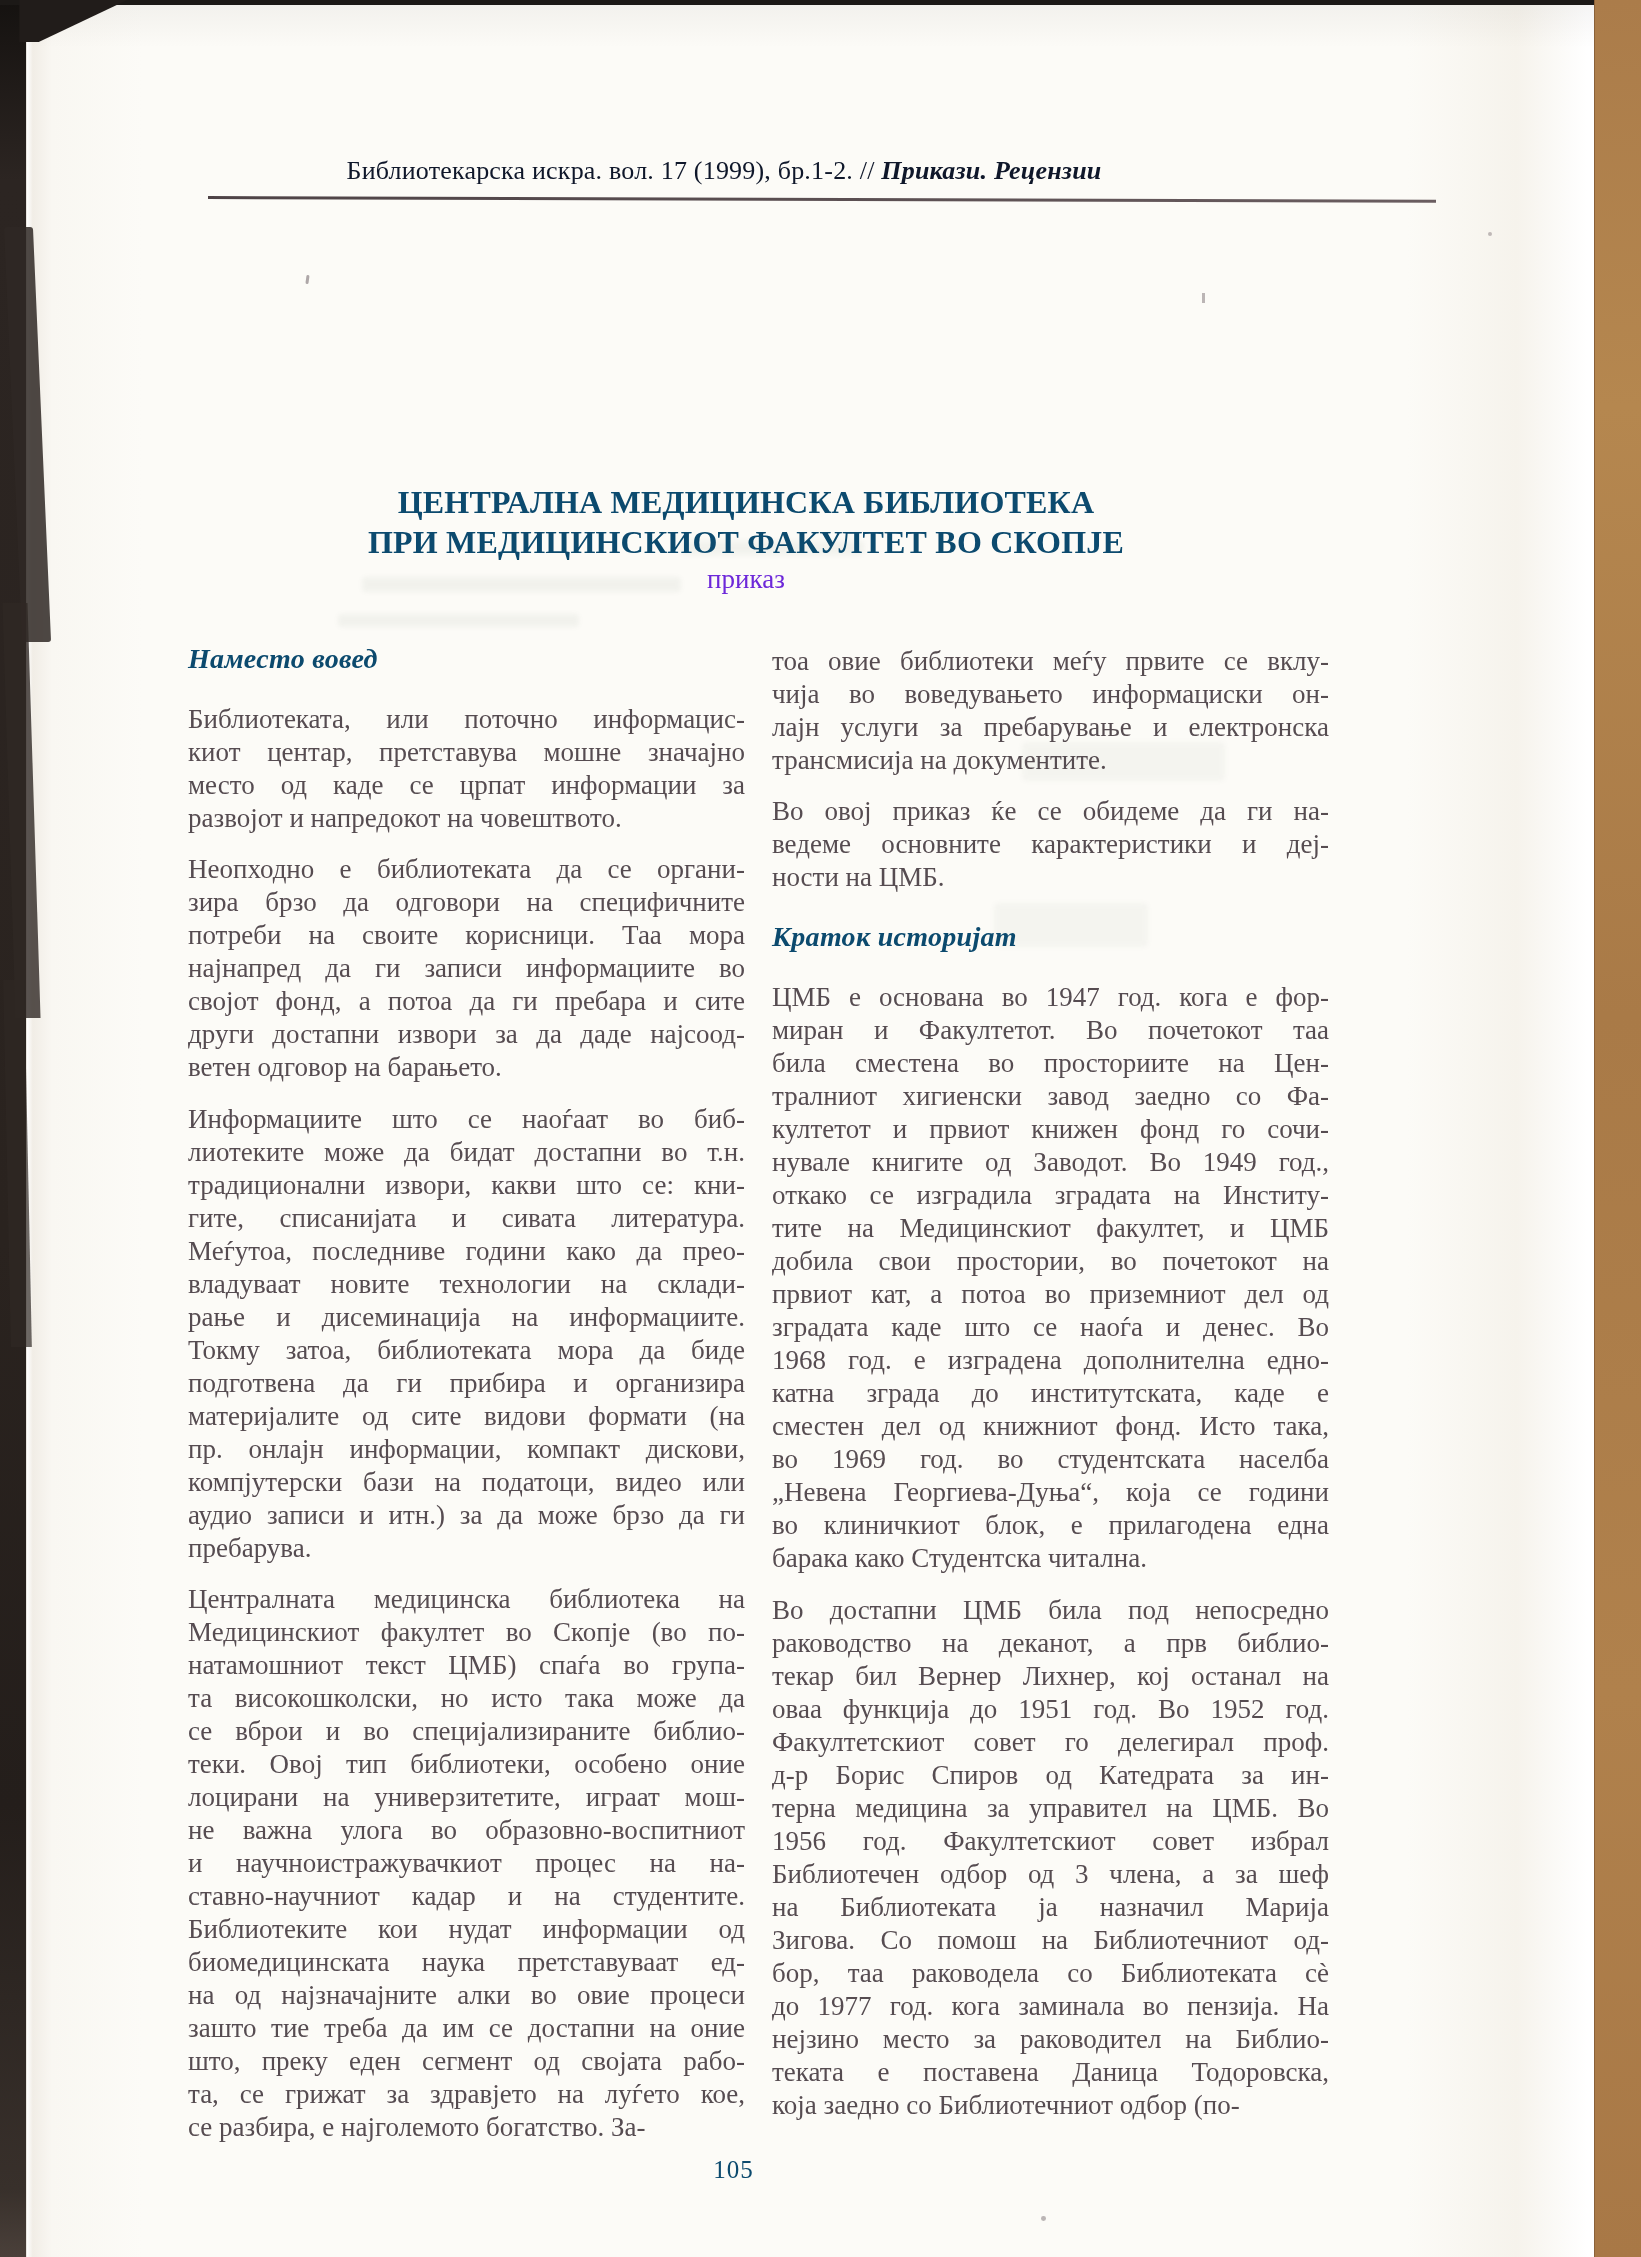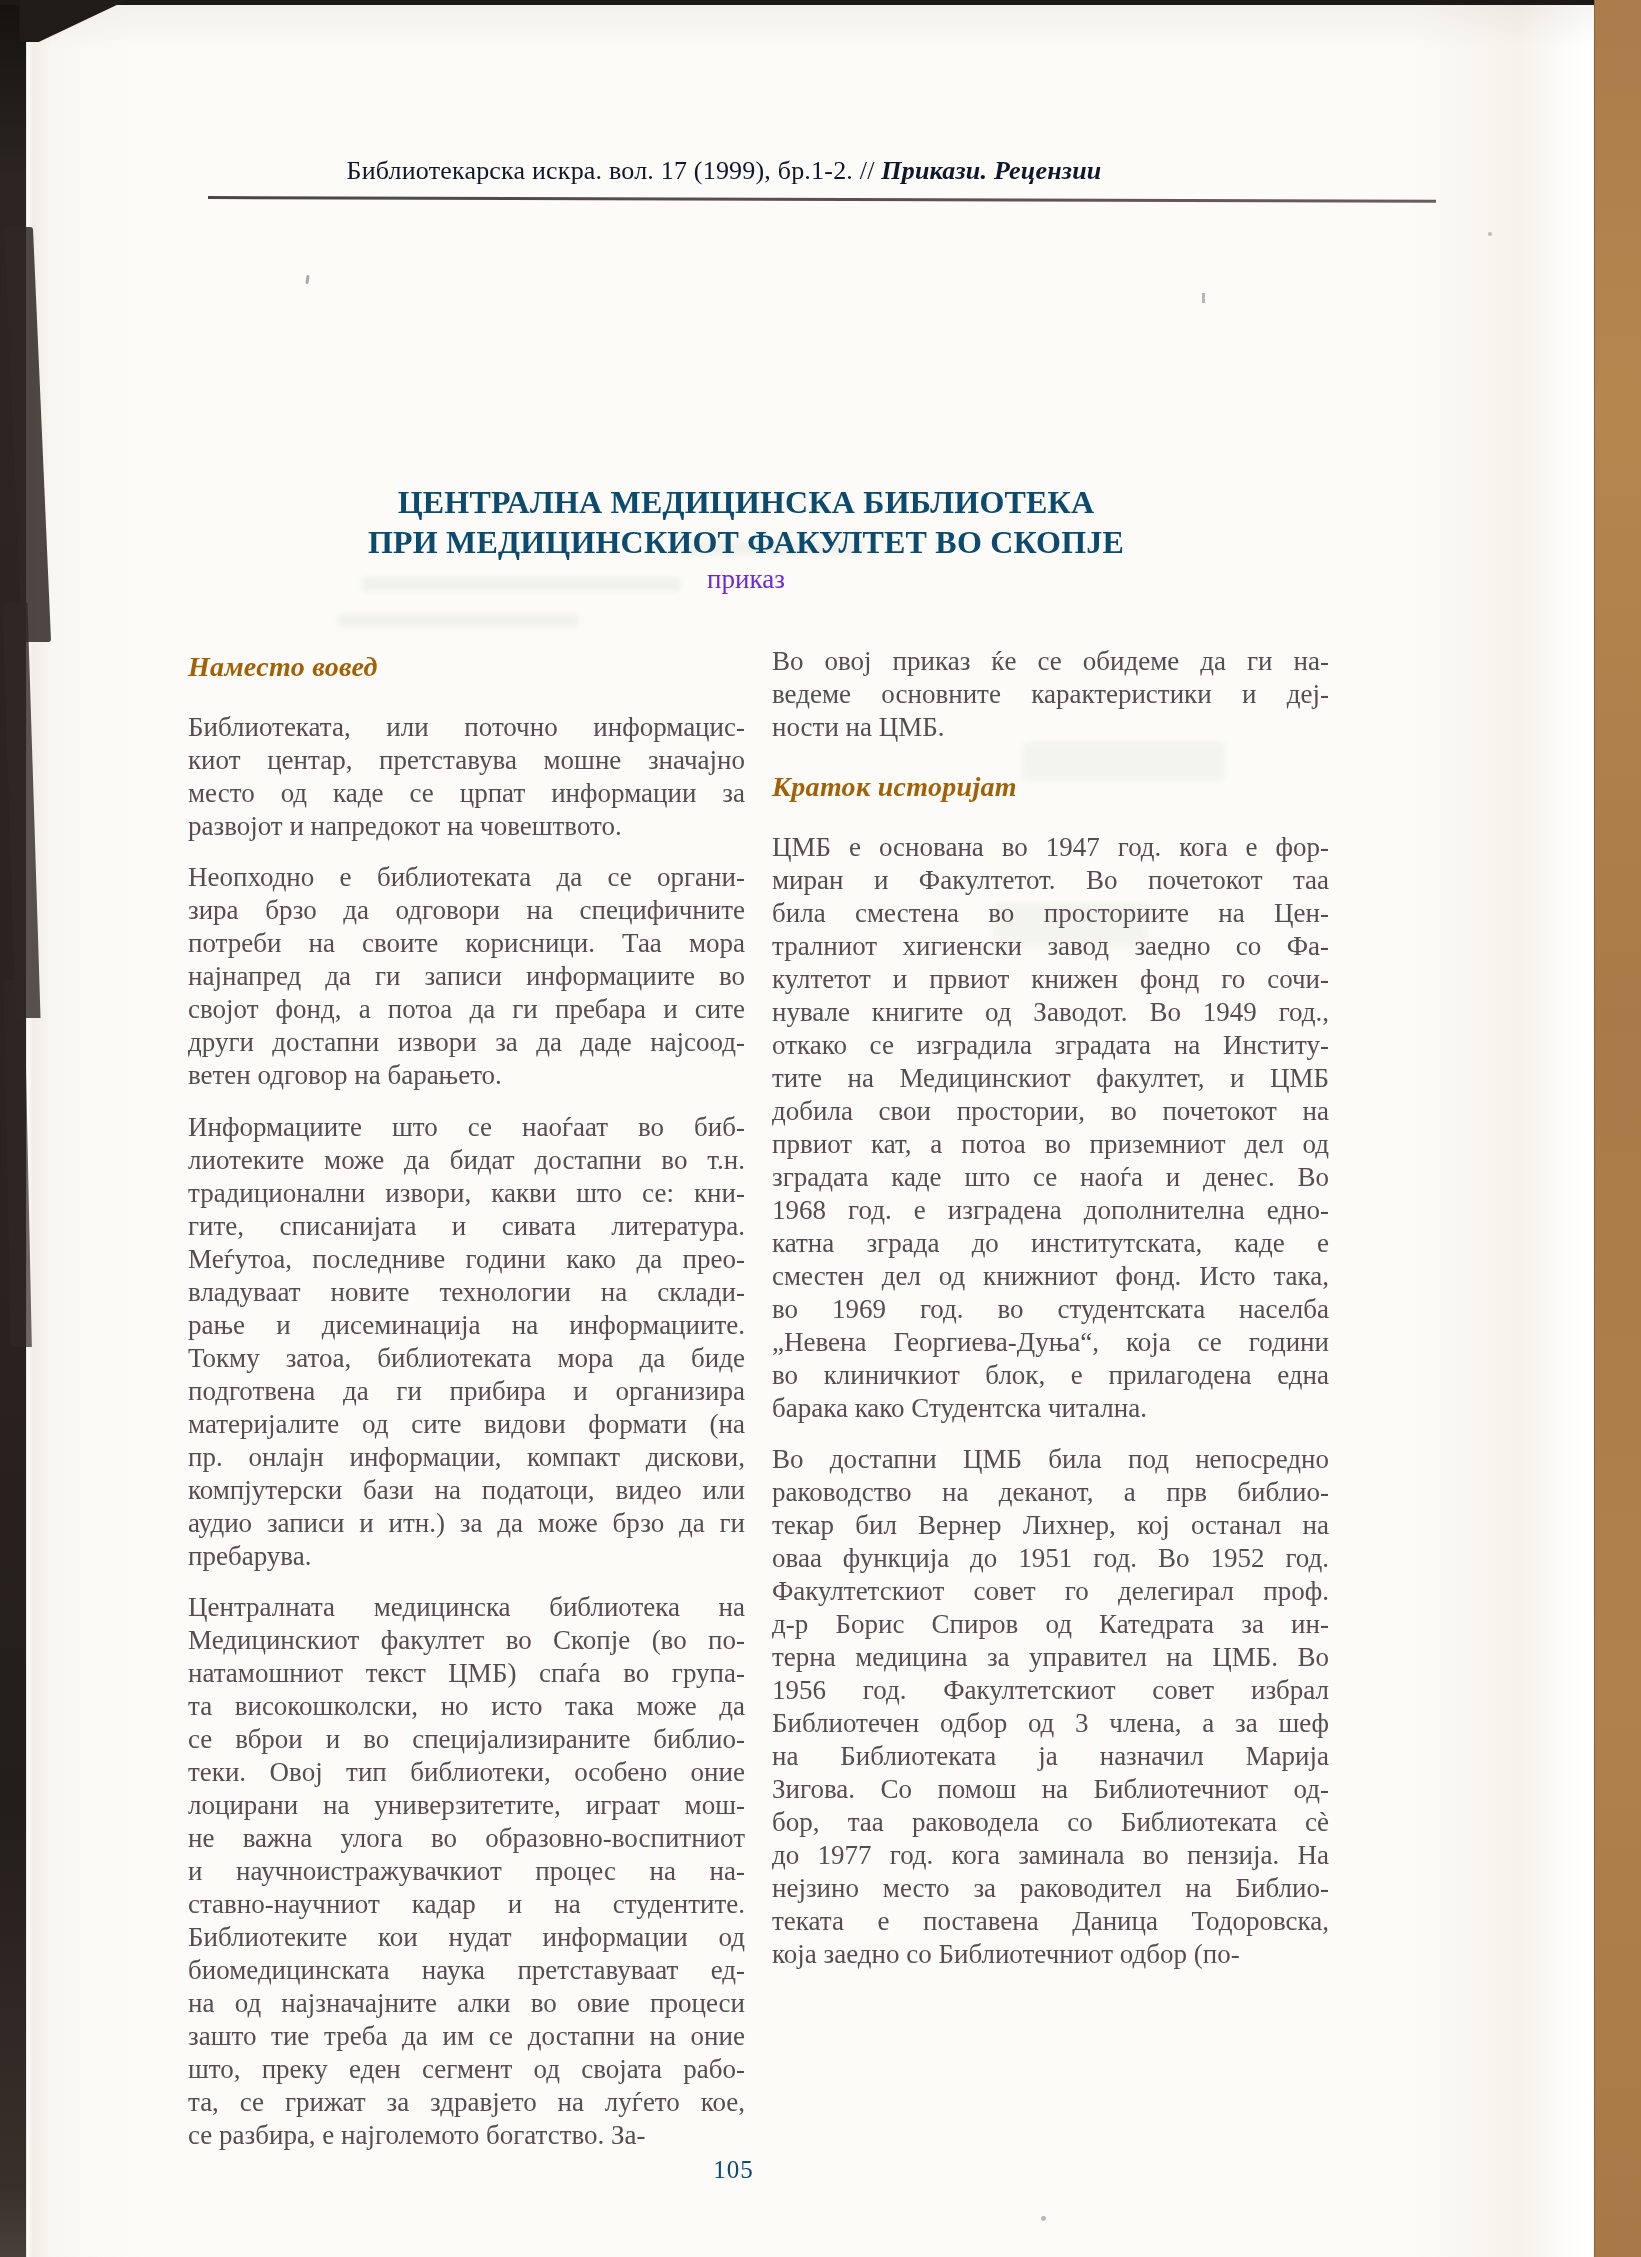--- a/index.html
+++ b/index.html
@@ -66,21 +66,21 @@
     position: absolute; top: 564px; left: 263px; width: 966px;
     text-align: center; font-size: 27px; color: #6d28d9;
   }
 
   
   .column { position: absolute; width: 557px; font-size: 27px; line-height: 33px; color: #564c51; }
   .col-left  { left: 188px; top: 633px; }
   .col-right { left: 772px; top: 645px; }
   .col-heading {
     font-weight: bold; font-style: italic; font-size: 28px; line-height: 35px;
-    margin: 16px 0 27px 0; color: #a16207; letter-spacing: 0.3px;
+    margin: 8px 0 27px 0; color: #0c4a6e; letter-spacing: 0.3px;
   }
   .para + .col-heading { margin-top: 25px; }
   .para { margin: 0 0 18.3px 0; }
   .ln { text-align: justify; text-align-last: justify; text-justify: inter-word; }
   .ln.last { text-align-last: left; }
 
   
   .page-number {
     position: absolute; top: 2156px; left: 637px; width: 193px;
     text-align: center; font-size: 25px; color: #0c4a6e; letter-spacing: 1px;
@@ -181,20 +181,26 @@
       <div class="ln">Библиотеките кои нудат информации од</div>
       <div class="ln">биомедицинската наука претставуваат ед-</div>
       <div class="ln">на од најзначајните алки во овие процеси</div>
       <div class="ln">зашто тие треба да им се достапни на оние</div>
       <div class="ln">што, преку еден сегмент од својата рабо-</div>
       <div class="ln">та, се грижат за здравјето на луѓето кое,</div>
       <div class="ln last">се разбира, е најголемото богатство. За-</div>
     </div>
   </div>
 <div class="column col-right" id="col-right">
+    <div class="para">
+      <div class="ln">тоа овие библиотеки меѓу првите се вклу-</div>
+      <div class="ln">чија во воведувањето информациски он-</div>
+      <div class="ln">лајн услуги за пребарување и електронска</div>
+      <div class="ln last">трансмисија на документите.</div>
+    </div>
     <div class="para">
       <div class="ln">Во овој приказ ќе се обидеме да ги на-</div>
       <div class="ln">ведеме основните карактеристики и деј-</div>
       <div class="ln last">ности на ЦМБ.</div>
     </div>
     <div class="col-heading">Краток историјат</div>
     <div class="para">
       <div class="ln">ЦМБ е основана во 1947 год. кога е фор-</div>
       <div class="ln">миран и Факултетот. Во почетокот таа</div>
       <div class="ln">била сместена во просториите на Цен-</div>

